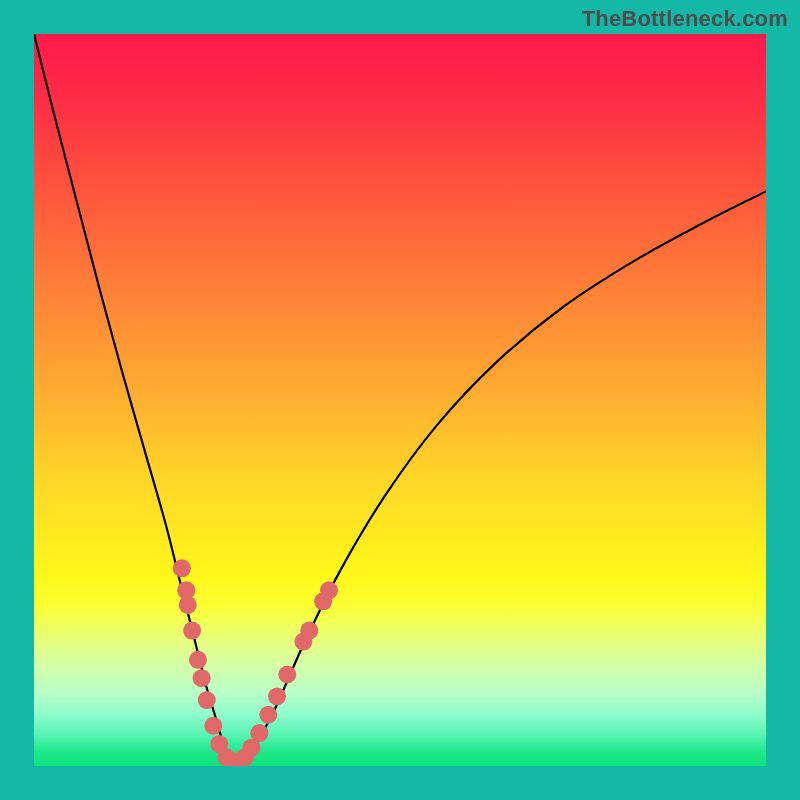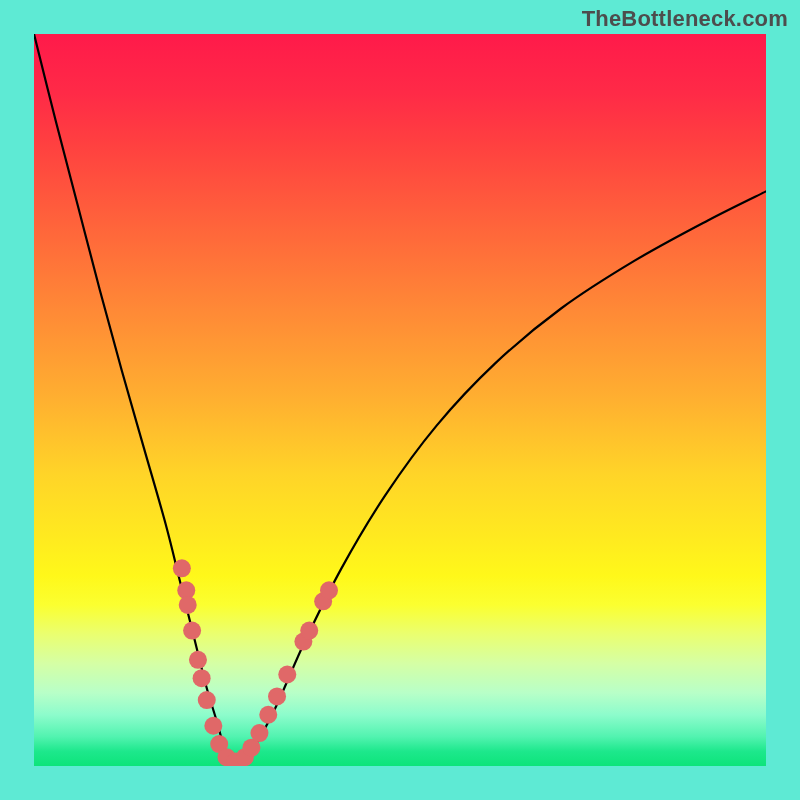--- a/index.html
+++ b/index.html
@@ -7,21 +7,21 @@
     padding: 0;
     width: 800px;
     height: 800px;
     background: #000;
     overflow: hidden;
   }
   .frame {
     position: relative;
     width: 800px;
     height: 800px;
-    background: #5eead4;
+    background: #14b8a6;
   }
   .plot-area {
     position: absolute;
     left: 34px;
     top: 34px;
     width: 732px;
     height: 732px;
     background: linear-gradient(to bottom,
       #ff1a4a 0%,
       #ff2a47 8%,

